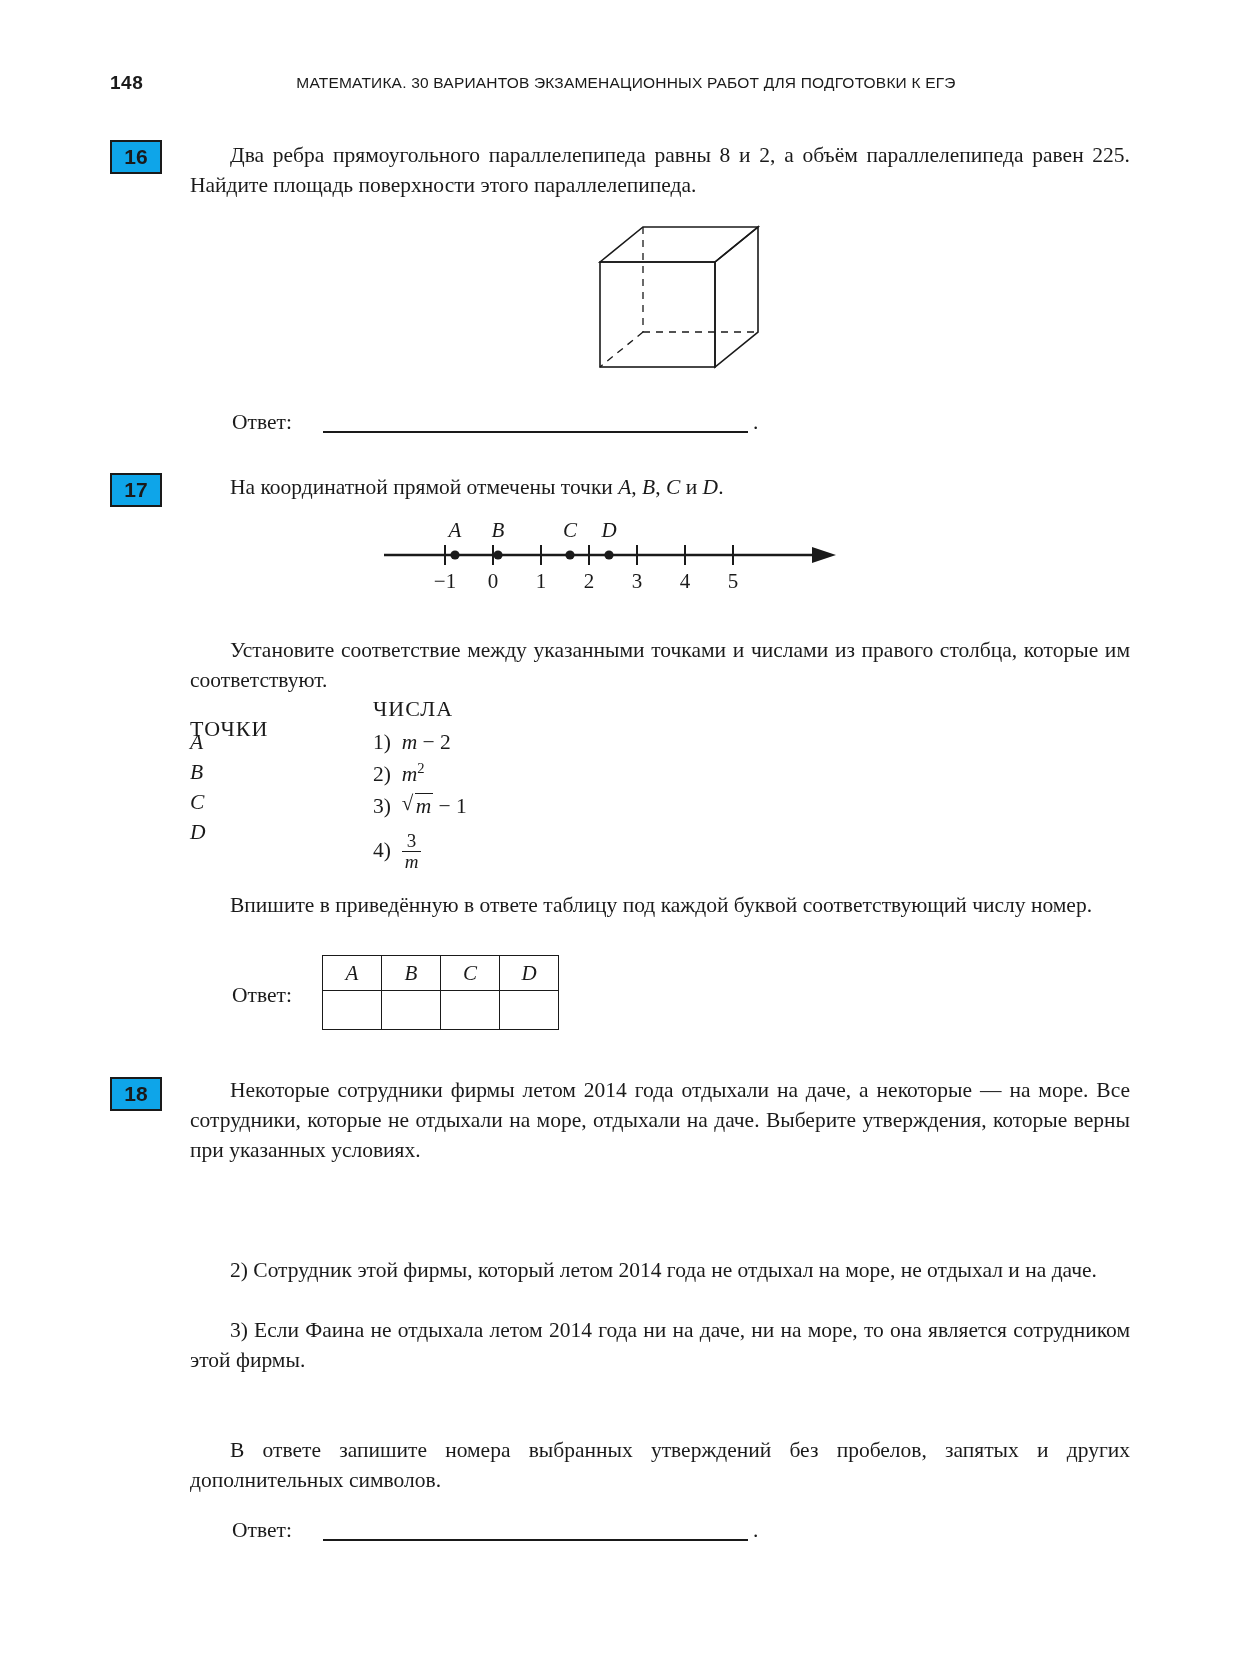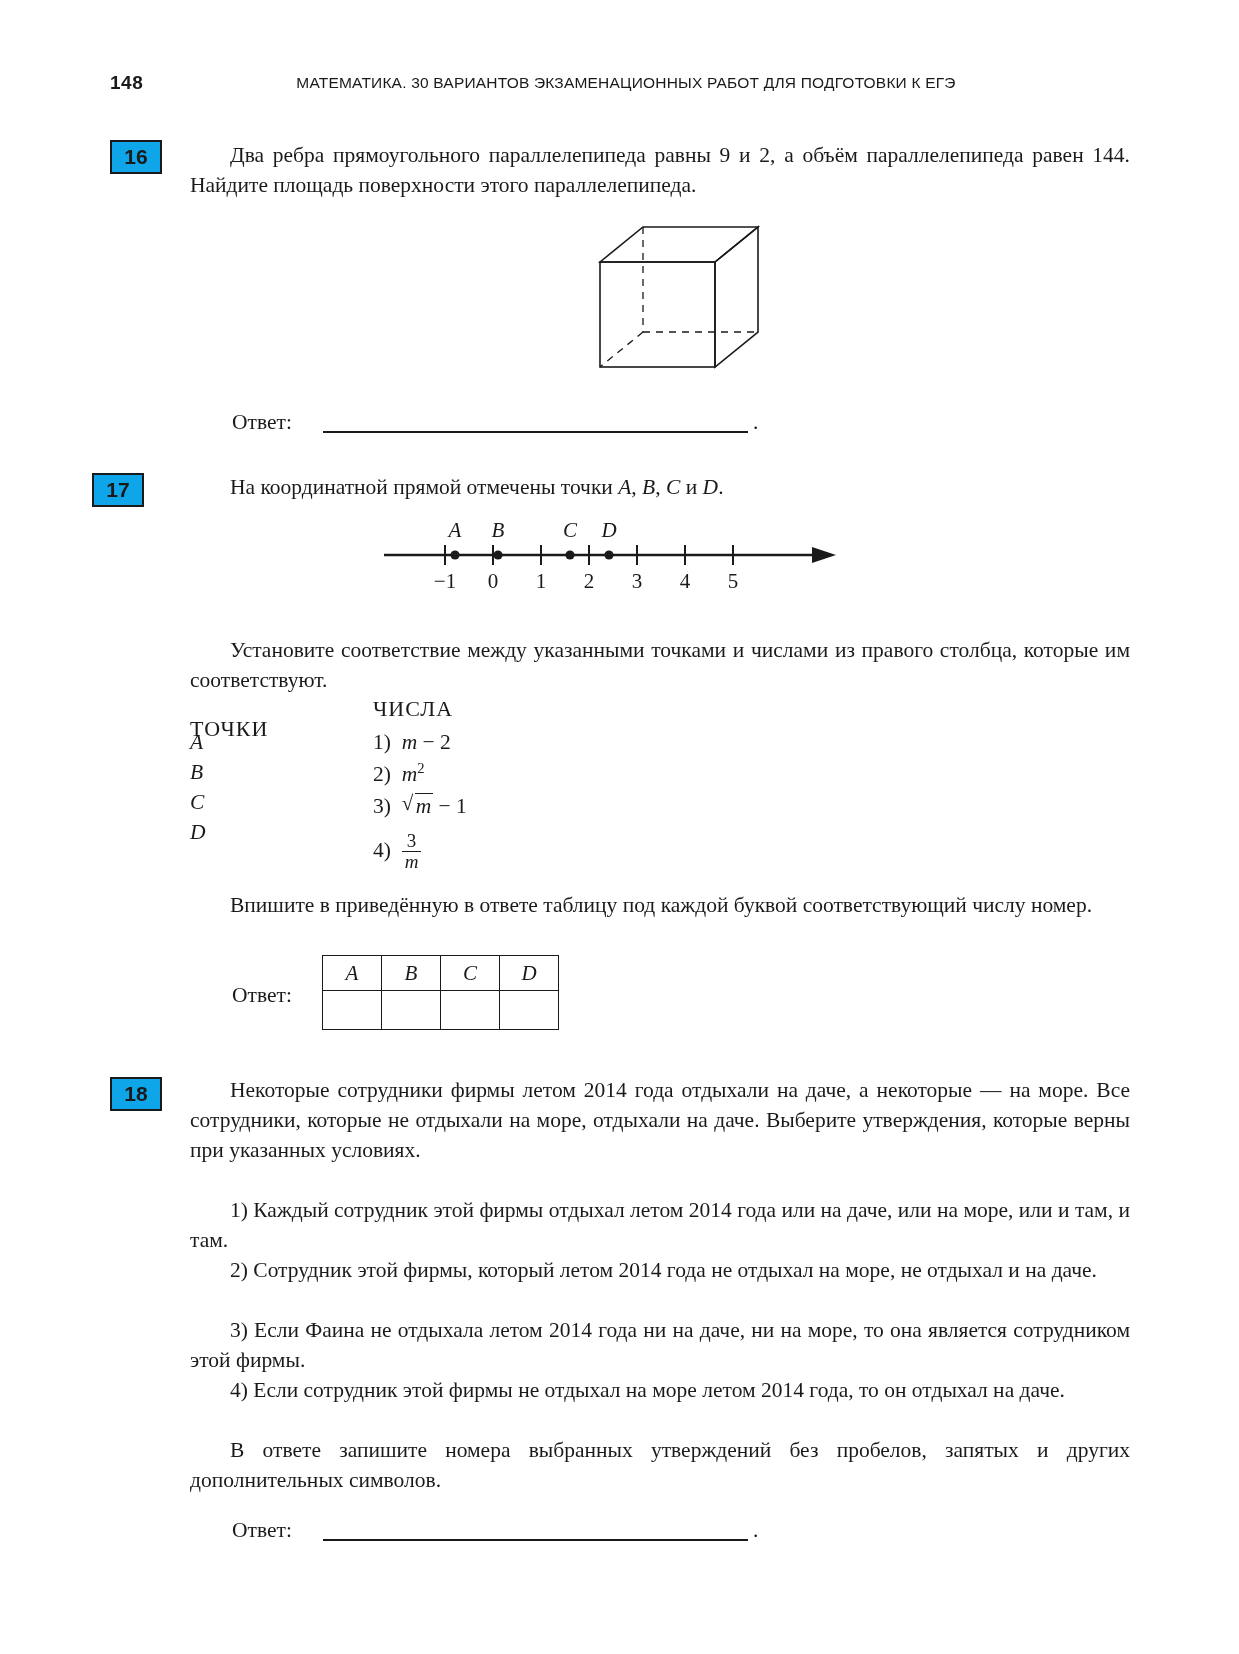--- a/index.html
+++ b/index.html
@@ -176,42 +176,42 @@
 
 <div class="page">
 
   <div class="header">
     <div class="page-num">148</div>
     <div class="header-title">Математика. 30 вариантов экзаменационных работ для подготовки к ЕГЭ</div>
   </div>
 
   <div class="task-box" style="left:110px; top:140px;">16</div>
 
-  <div class="para indent" style="left:190px; top:140px; width:940px;">Два ребра прямоугольного параллелепипеда равны 9 и 2, а объём параллелепипеда равен 144. Найдите площадь поверхности этого параллелепипеда.</div>
+  <div class="para indent" style="left:190px; top:140px; width:940px;">Два ребра прямоугольного параллелепипеда равны 8 и 2, а объём параллелепипеда равен 225. Найдите площадь поверхности этого параллелепипеда.</div>
 
   <div style="position:absolute; left:595px; top:222px;">
     <svg width="170" height="150" viewBox="0 0 170 150">
 
       <rect x="5" y="40" width="115" height="105" fill="none" stroke="#1a1a1a" stroke-width="1.6"></rect>
 
       <polygon points="5,40 48,5 163,5 120,40" fill="none" stroke="#1a1a1a" stroke-width="1.6"></polygon>
 
       <polygon points="120,40 163,5 163,110 120,145" fill="none" stroke="#1a1a1a" stroke-width="1.6"></polygon>
 
       <line x1="48" y1="5" x2="48" y2="110" stroke="#1a1a1a" stroke-width="1.3" stroke-dasharray="7,6"></line>
       <line x1="48" y1="110" x2="163" y2="110" stroke="#1a1a1a" stroke-width="1.3" stroke-dasharray="7,6"></line>
       <line x1="48" y1="110" x2="5" y2="145" stroke="#1a1a1a" stroke-width="1.3" stroke-dasharray="7,6"></line>
     </svg>
   </div>
 
   <div class="answer-label" style="left:232px; top:410px;">Ответ:</div>
   <div class="answer-line" style="left:323px; top:431px; width:425px;"></div>
   <div class="answer-dot" style="left:753px; top:410px;">.</div>
 
-  <div class="task-box" style="left:92px; top:473px;">17</div>
+  <div class="task-box" style="left:110px; top:473px;">17</div>
 
   <div class="para indent" style="left:190px; top:472px; width:940px;">На координатной прямой отмечены точки <span class="ital">A</span>, <span class="ital">B</span>, <span class="ital">C</span> и <span class="ital">D</span>.</div>
 
   <div style="position:absolute; left:380px; top:520px;">
     <svg width="460" height="75" viewBox="0 0 460 75">
 
       <line x1="4" y1="35" x2="432" y2="35" stroke="#1a1a1a" stroke-width="2.4"></line>
       <polygon points="432,27 456,35 432,43" fill="#1a1a1a"></polygon>
 
       <line x1="65" y1="25" x2="65" y2="45" stroke="#1a1a1a" stroke-width="2"></line>
@@ -276,27 +276,25 @@
       <td class="empty"></td>
       <td class="empty"></td>
     </tr>
   </tbody>
     </table>
 
   <div class="task-box" style="left:110px; top:1077px;">18</div>
 
   <div class="para indent" style="left:190px; top:1075px; width:940px;">Некоторые сотрудники фирмы летом 2014 года отдыхали на даче, а некоторые — на море. Все сотрудники, которые не отдыхали на море, отдыхали на даче. Выберите утверждения, которые верны при указанных условиях.</div>
 
-  <div class="para indent" style="left:190px; top:1195px; width:940px;">1) Каждый сотрудник этой фирмы отдыхал летом 2014 года или на даче, или на море, или и там, и там.</div>
 
   <div class="para indent" style="left:190px; top:1255px; width:940px;">2) Сотрудник этой фирмы, который летом 2014 года не отдыхал на море, не отдыхал и на даче.</div>
 
   <div class="para indent" style="left:190px; top:1315px; width:940px;">3) Если Фаина не отдыхала летом 2014 года ни на даче, ни на море, то она является сотрудником этой фирмы.</div>
 
-  <div class="para indent" style="left:190px; top:1375px; width:940px;">4) Если сотрудник этой фирмы не отдыхал на море летом 2014 года, то он отдыхал на даче.</div>
 
   <div class="para indent" style="left:190px; top:1435px; width:940px;">В ответе запишите номера выбранных утверждений без пробелов, запятых и других дополнительных символов.</div>
 
   <div class="answer-label" style="left:232px; top:1518px;">Ответ:</div>
   <div class="answer-line" style="left:323px; top:1539px; width:425px;"></div>
   <div class="answer-dot" style="left:753px; top:1518px;">.</div>
 
 </div>
 
 </body></html>

